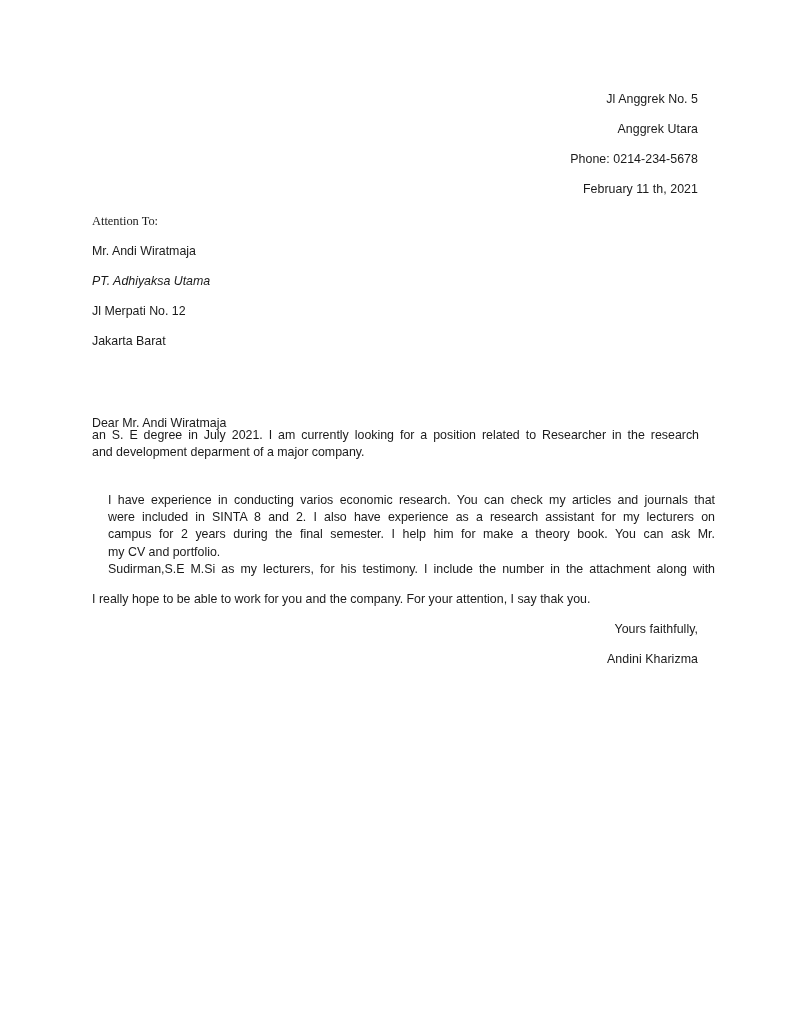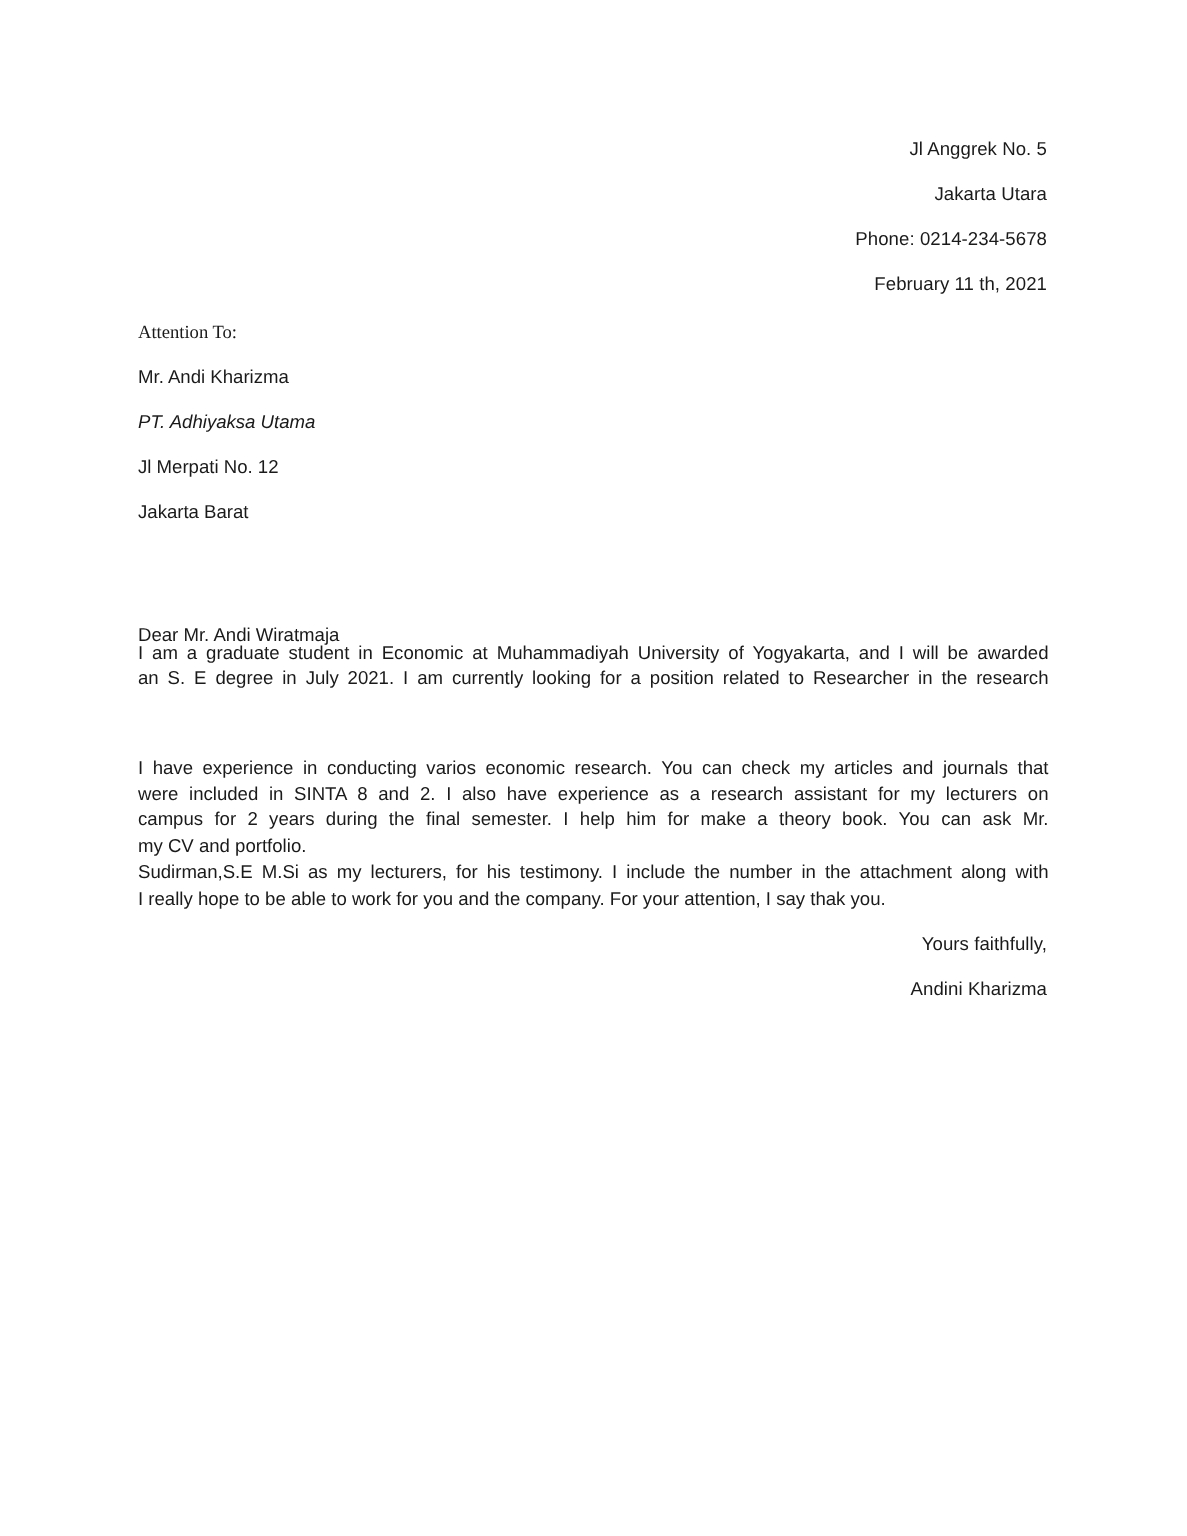--- a/index.html
+++ b/index.html
@@ -52,41 +52,41 @@
       text-align-last: left;
     }
   </style>
 </head>
 <body>
 
 <div class="page">
 
   <div>
     <div class="right-line" style="top:92px;">Jl Anggrek No. 5</div>
-    <div class="right-line" style="top:122px;">Jakarta Utara</div>
+    <div class="right-line" style="top:122px;">Anggrek Utara</div>
     <div class="right-line" style="top:152px;">Phone: 0214-234-5678</div>
     <div class="right-line" style="top:182px;">February 11 th, 2021</div>
   </div>
 
   <div>
     <div class="left-line" style="top:214px;font-family:Liberation Serif, serif;">Attention To:</div>
-    <div class="left-line" style="top:244px;">Mr. Andi Kharizma</div>
+    <div class="left-line" style="top:244px;">Mr. Andi Wiratmaja</div>
     <div class="left-line" style="top:274px;font-style:italic;">PT. Adhiyaksa Utama</div>
     <div class="left-line" style="top:304px;">Jl Merpati No. 12</div>
     <div class="left-line" style="top:334px;">Jakarta Barat</div>
   </div>
 
   <div class="left-line" style="top:416px;">Dear Mr. Andi Wiratmaja</div>
 
   <div class="para" style="top:427px;">
-    <span class="ln">I am a graduate student in Economic at Muhammadiyah University of Yogyakarta,  and I will be awarded</span>
     <span class="ln">an S. E degree in July 2021. I am currently looking for a position related to Researcher in the research</span>
+    <span class="ln last">and development deparment of a major company.</span>
   </div>
 
-  <div class="para" style="top:504px;">
+  <div class="para" style="top:492px;margin-left:16px;">
     <span class="ln">I have experience in conducting varios economic research. You can check my articles and journals that</span>
     <span class="ln">were included in SINTA 8 and 2. I also have experience as a research assistant for my lecturers on</span>
     <span class="ln">campus for 2 years during the final semester. I help him for make a theory book. You can ask Mr.</span>
     <span class="ln last">my CV and portfolio.</span>
     <span class="ln">Sudirman,S.E M.Si as my lecturers, for his testimony. I include the number in the attachment along with</span>
   </div>
 
   <div class="left-line" style="top:592px;">I really hope to be able to work for you and the company. For your attention, I say thak you.</div>
 
   <div>

